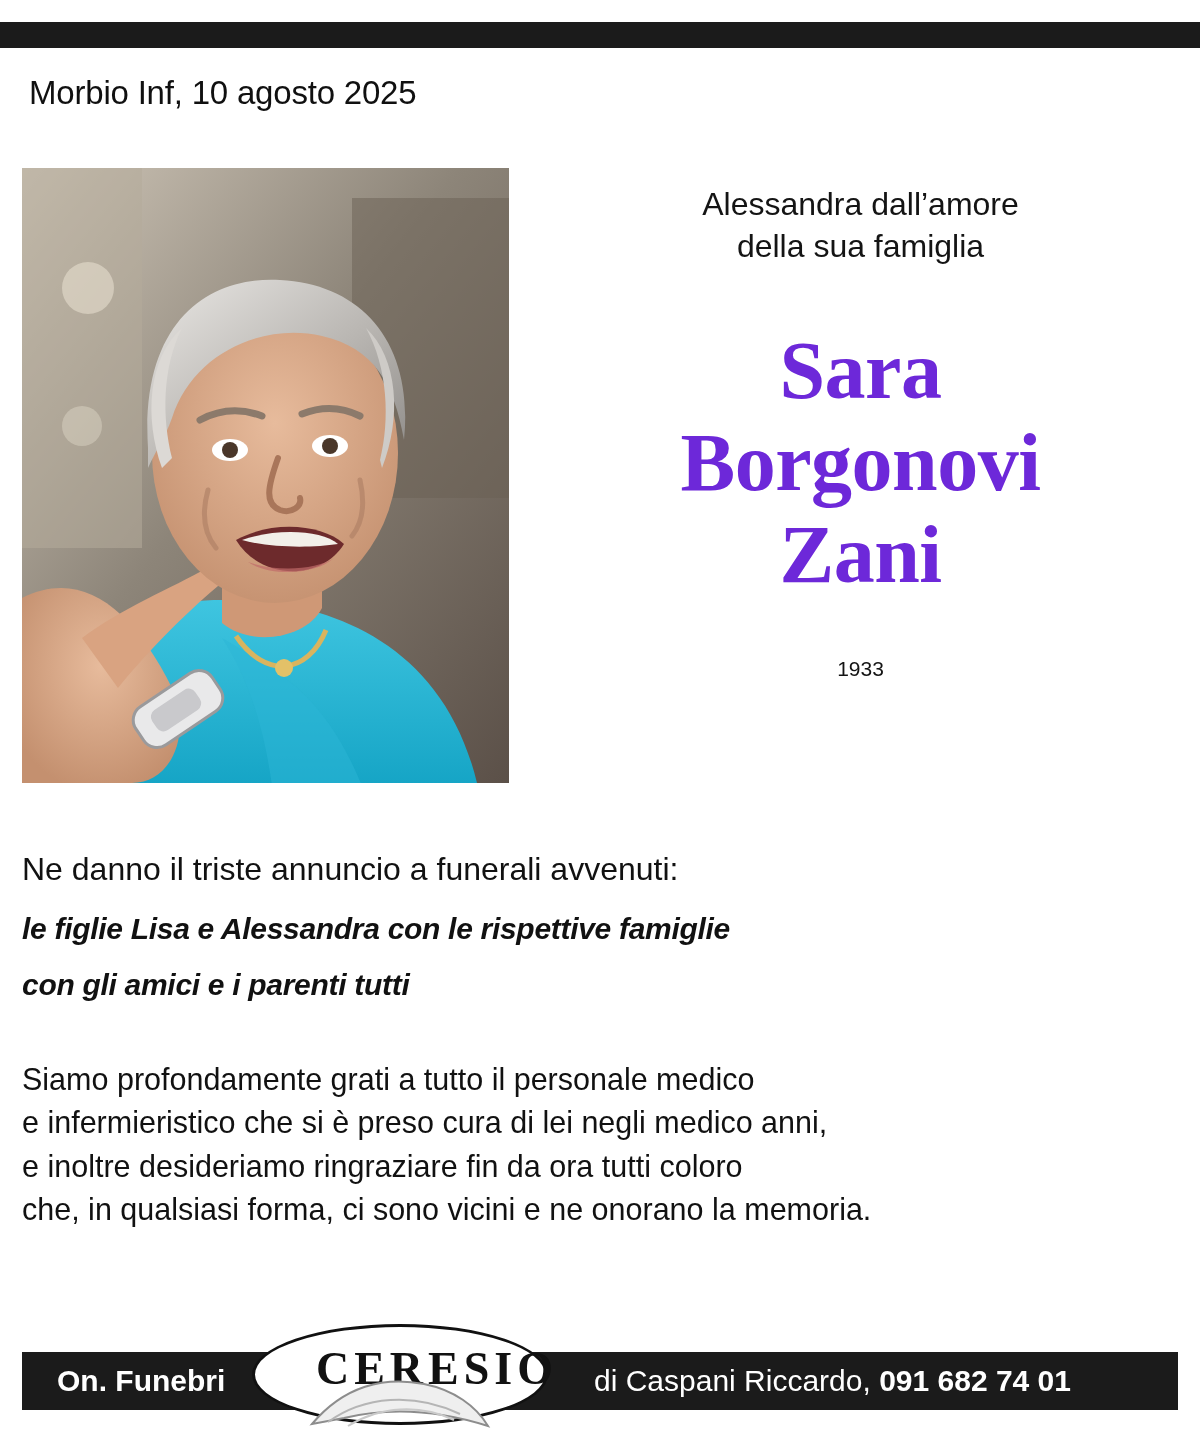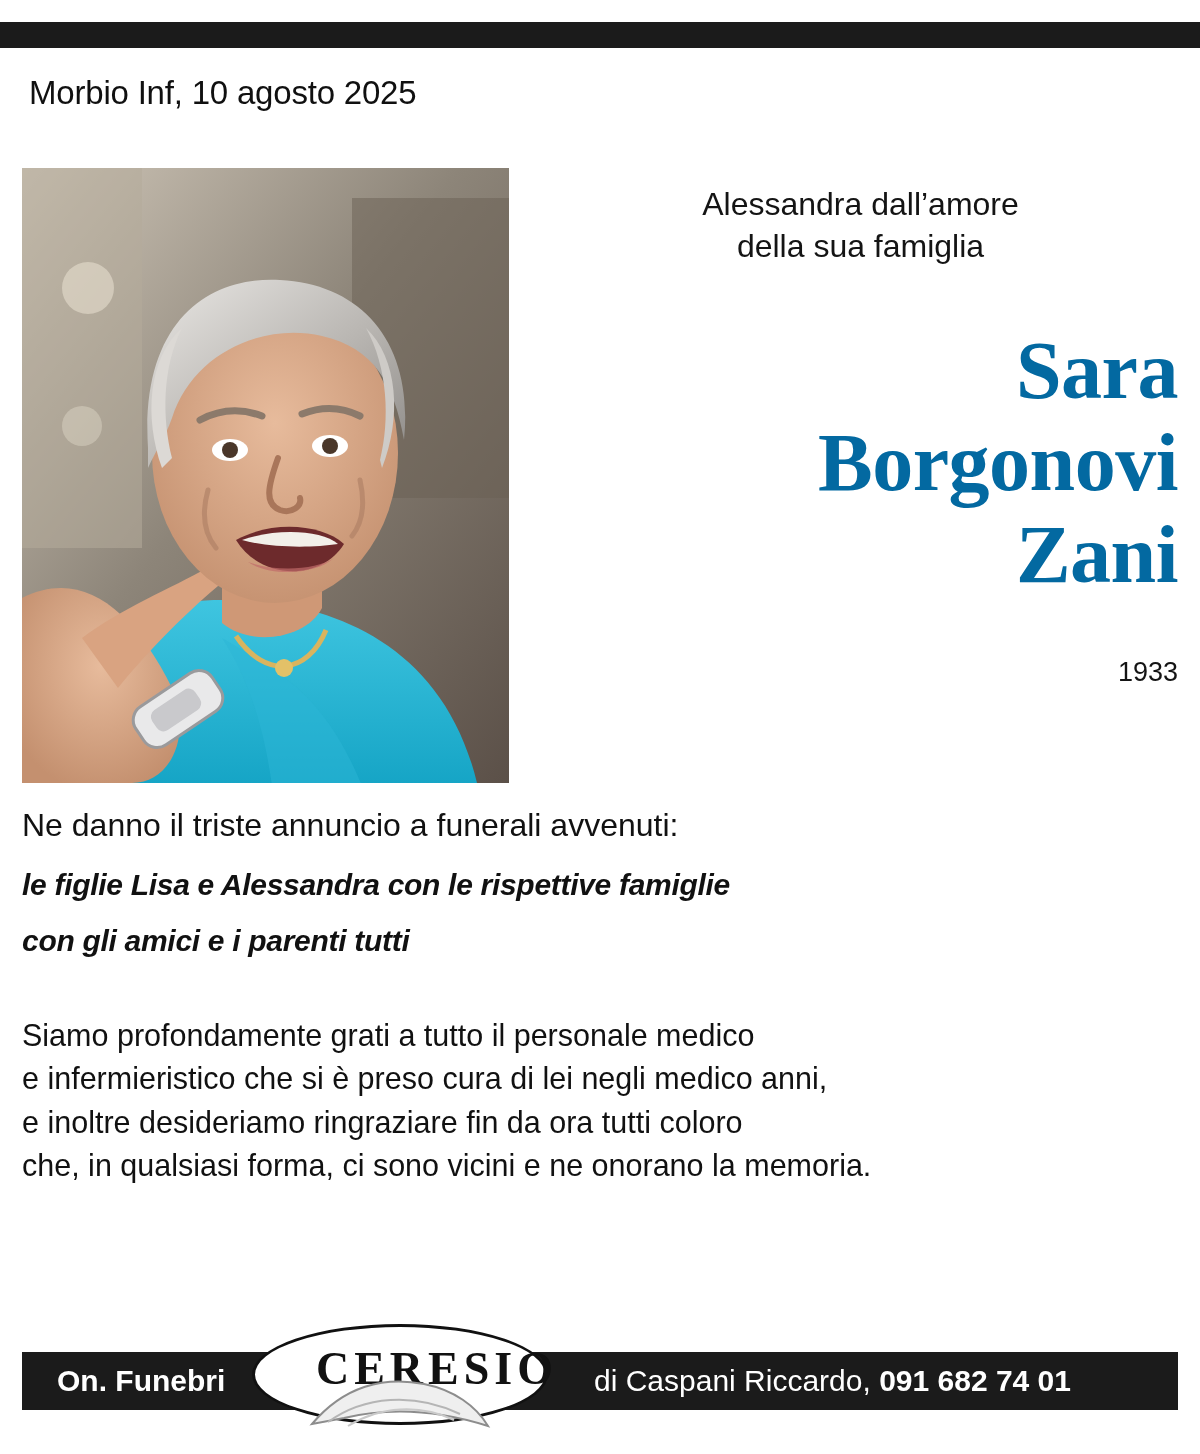--- a/index.html
+++ b/index.html
@@ -79,34 +79,32 @@
     line-height: 1.30;
     color: #141414;
     margin-top: 16px;
   }
   .deceased-name {
     font-family: "Liberation Serif", serif;
     font-weight: bold;
     font-size: 82px;
     line-height: 1.12;
     letter-spacing: -0.5px;
-    color: #0369a1;
+    color: #6d28d9;
     margin-top: 58px;
-    text-align: right;
   }
   .birth-year {
-    font-size: 27px;
+    font-size: 21px;
     margin-top: 56px;
     color: #141414;
-    text-align: right;
   }
 
   
   .announce {
-    margin-top: 24px;
+    margin-top: 68px;
   }
   .announce-lead {
     font-size: 32px;
     color: #111111;
     margin-bottom: 24px;
   }
   .announce-italic {
     font-size: 30px;
     font-style: italic;
     font-weight: bold;

